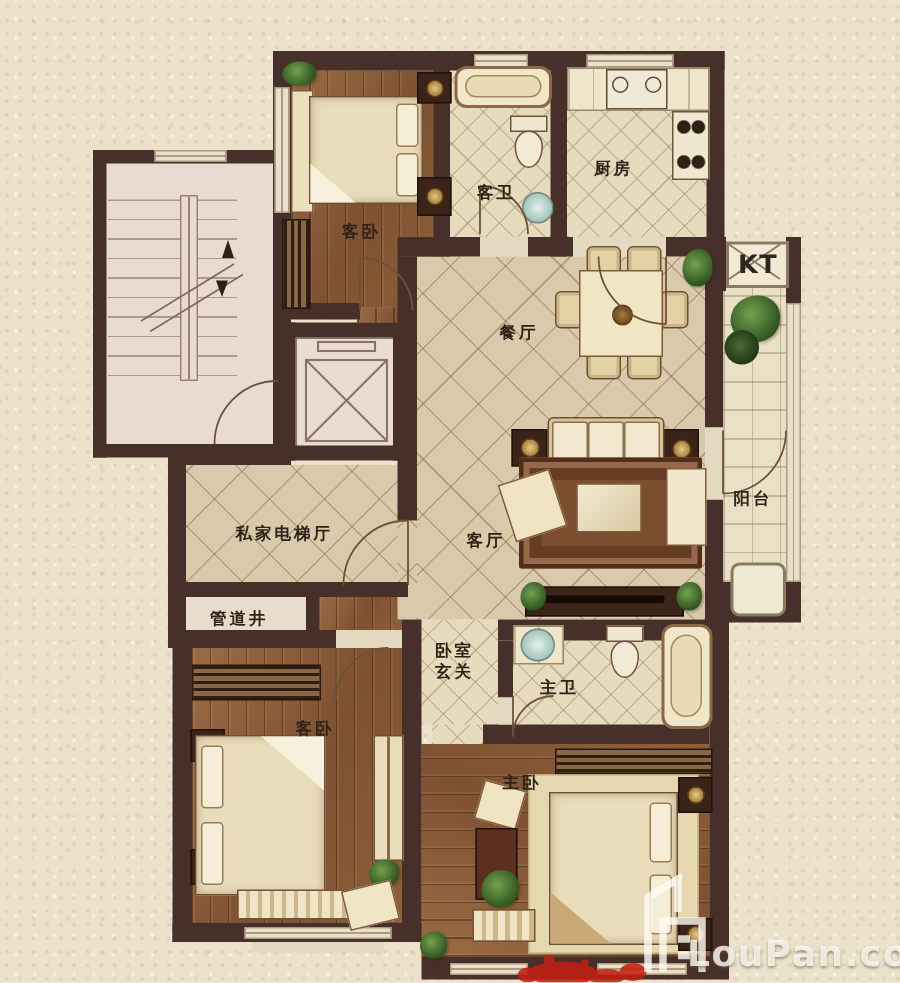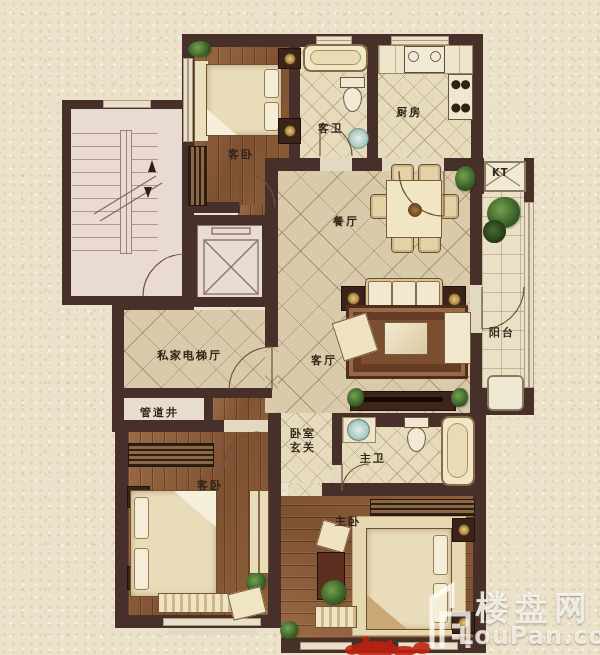--- a/index.html
+++ b/index.html
@@ -316,36 +316,35 @@
       <circle cx="366" cy="640" r="3.5"></circle>
       <circle cx="390" cy="642" r="2.5"></circle>
     </g>
   </svg>
 
   <span class="lbl" style="left:228px;top:148px">客卧</span>
   <span class="lbl" style="left:318px;top:122px">客卫</span>
   <span class="lbl" style="left:396px;top:106px">厨房</span>
   <span class="lbl" style="left:333px;top:215px">餐厅</span>
   <span class="lbl" style="left:311px;top:354px">客厅</span>
-  <span class="lbl" style="left:492px;top:167px;font-size:10px;letter-spacing:1px;color:#2c2620">KT</span>
+  <span class="lbl" style="left:492px;top:167px;font-size:17px;letter-spacing:1px;color:#2c2620">KT</span>
   <span class="lbl" style="left:489px;top:326px">阳台</span>
   <span class="lbl" style="left:157px;top:349px">私家电梯厅</span>
   <span class="lbl" style="left:140px;top:406px">管道井</span>
   <span class="lbl" style="left:290px;top:427px">卧室</span>
   <span class="lbl" style="left:290px;top:441px">玄关</span>
   <span class="lbl" style="left:360px;top:452px">主卫</span>
   <span class="lbl" style="left:197px;top:479px">客卧</span>
   <span class="lbl" style="left:335px;top:515px">主卧</span>
 
   <div class="wm">
     <svg width="48" height="70" viewBox="0 0 48 70" style="position:absolute;left:0;top:0">
       <g fill="none" stroke="rgba(255,253,245,0.8)" stroke-width="5">
         <path d="M6,68 L6,18 L26,6 L26,28"></path>
         <path d="M16,68 L16,34 L42,34 L42,68"></path>
         <line x1="26" y1="46" x2="34" y2="46"></line>
         <line x1="26" y1="57" x2="34" y2="57"></line>
       </g>
     </svg>
-    <div class="wm-cn">楼盘网</div>
     <div class="wm-en">LouPan.com</div>
   </div>
 
 </div>
 
 </body></html>

